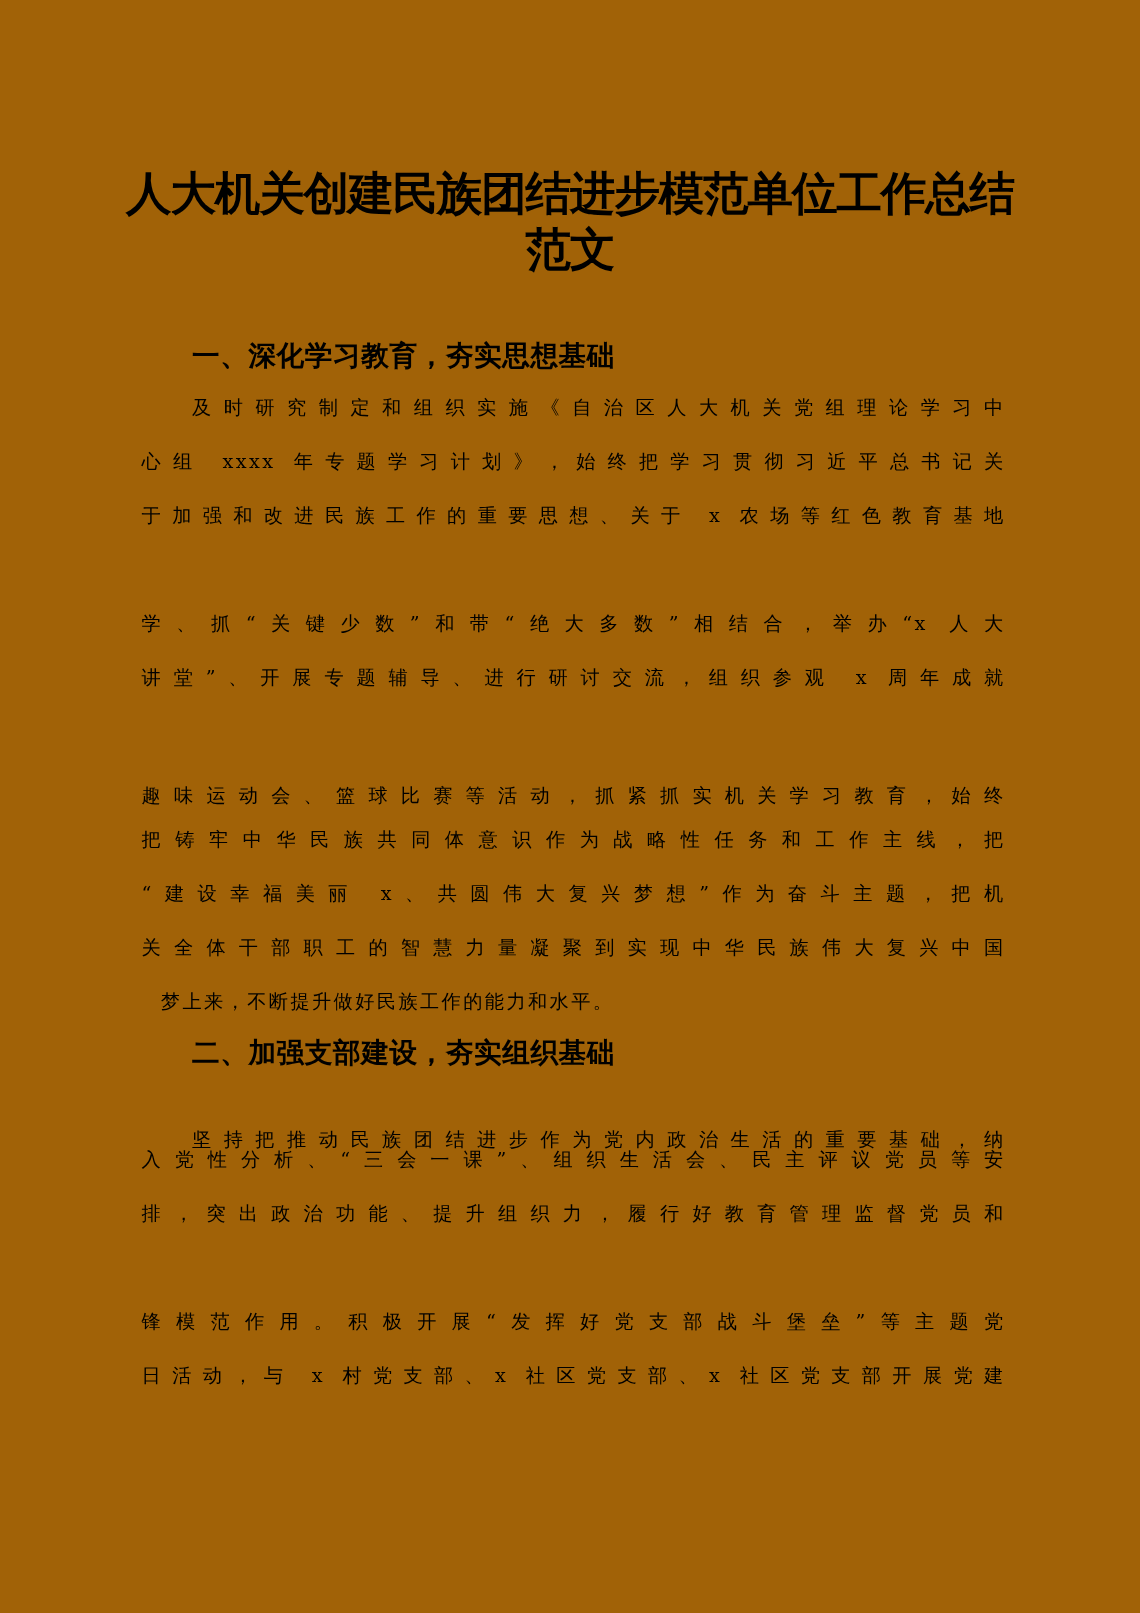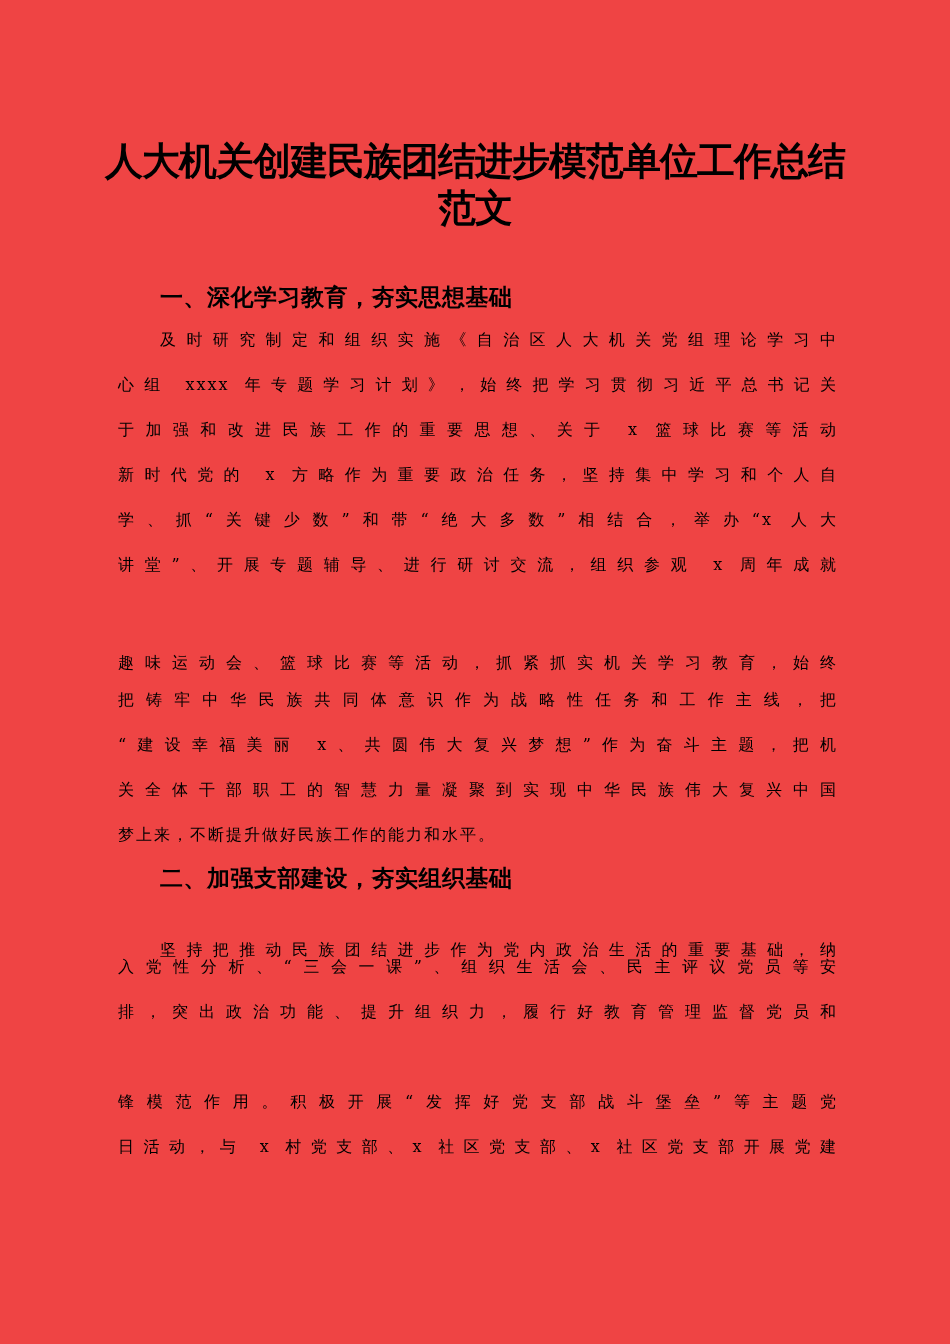--- a/index.html
+++ b/index.html
@@ -14,21 +14,21 @@
       overflow: hidden;
       color: #000000;
       font-family: "DejaVu Serif", "Liberation Serif", serif;
     }
     .page {
       position: absolute;
       left: 0;
       top: 0;
       width: 950px;
       height: 1344px;
-      background: #ef4444;
+      background: #a16207;
     }
     .title {
       position: absolute;
       left: 0;
       width: 950px;
       text-align: center;
       font-family: "DejaVu Serif", "Liberation Serif", serif;
       font-weight: bold;
       font-size: 38px;
       line-height: 46px;
@@ -54,36 +54,35 @@
       width: 720px;
       font-size: 16px;
       line-height: 30px;
       color: #000000;
       white-space: nowrap;
       text-align: justify;
       text-align-last: justify;
       letter-spacing: 2px;
     }
     .line.first { left: 160px; width: 678px; }
-    .line.last { text-align-last: left; }
+    .line.last { text-align-last: left; margin-left: 16px; }
   </style>
 </head>
 <body>
 
 <div class="page">
 
   <div class="title l1">人大机关创建民族团结进步模范单位工作总结</div>
   <div class="title l2">范文</div>
 
   <div class="heading" style="top:282px;">一、深化学习教育，夯实思想基础</div>
 
   <div class="line first" style="top:325px;">及时研究制定和组织实施《自治区人大机关党组理论学习中</div>
   <div class="line" style="top:370px;">心组 xxxx 年专题学习计划》，始终把学习贯彻习近平总书记关</div>
-  <div class="line" style="top:415px;">于加强和改进民族工作的重要思想、关于 x 篮球比赛等活动</div>
-  <div class="line" style="top:460px;">新时代党的 x 方略作为重要政治任务，坚持集中学习和个人自</div>
+  <div class="line" style="top:415px;">于加强和改进民族工作的重要思想、关于 x 农场等红色教育基地</div>
   <div class="line" style="top:505px;">学、抓“关键少数”和带“绝大多数”相结合，举办“x 人大</div>
   <div class="line" style="top:550px;">讲堂”、开展专题辅导、进行研讨交流，组织参观 x 周年成就</div>
   <div class="line" style="top:648px;">趣味运动会、篮球比赛等活动，抓紧抓实机关学习教育，始终</div>
   <div class="line" style="top:685px;">把铸牢中华民族共同体意识作为战略性任务和工作主线，把</div>
   <div class="line" style="top:730px;">“建设幸福美丽 x、共圆伟大复兴梦想”作为奋斗主题，把机</div>
   <div class="line" style="top:775px;">关全体干部职工的智慧力量凝聚到实现中华民族伟大复兴中国</div>
   <div class="line last" style="top:820px;">梦上来，不断提升做好民族工作的能力和水平。</div>
 
   <div class="heading" style="top:863px;">二、加强支部建设，夯实组织基础</div>
 

